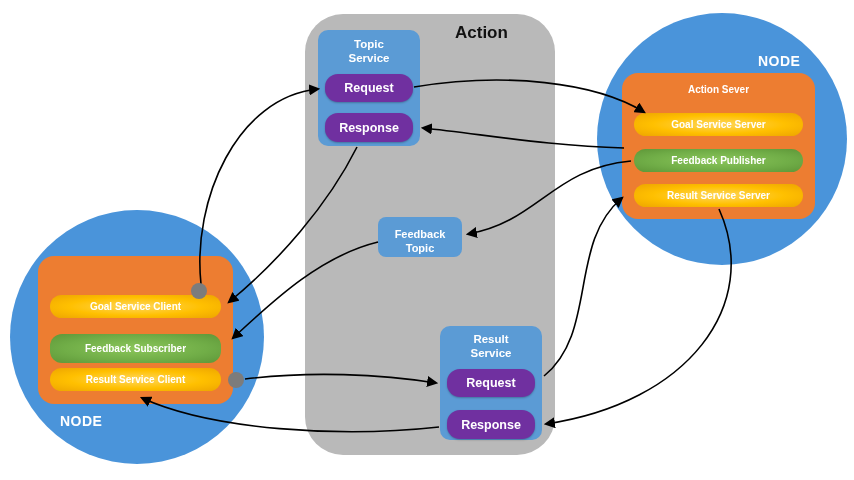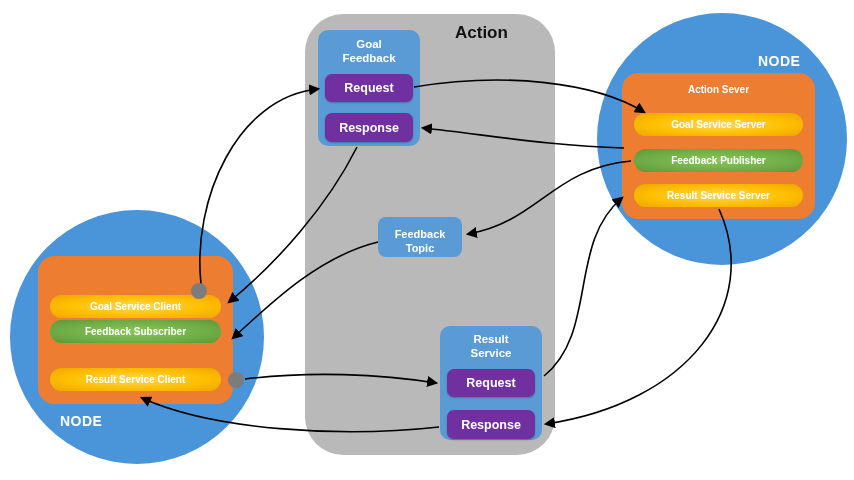--- a/index.html
+++ b/index.html
@@ -3,42 +3,42 @@
 <meta charset="utf-8">
 <style>
   * { margin:0; padding:0; box-sizing:border-box; }
   html,body { background:#ffffff; }
   body { font-family:"Liberation Sans", sans-serif; }
   .stage { position:relative; width:854px; height:480px; background:#ffffff; overflow:hidden; }
   .abs { position:absolute; }
   .panel { background:#b9b9b9; border-radius:38px; }
   .circle { background:#4a94da; border-radius:50%; }
   .blue-box { background:#5b9bd5; border-radius:10px; color:#fff; }
-  .purple-btn { background:#7030a0; border-radius:7px; color:#fff; font-weight:bold;
+  .purple-btn { background:#7030a0; border-radius:13px; color:#fff; font-weight:bold;
                 font-size:12.5px; display:flex; align-items:center; justify-content:center;
                 box-shadow:0 1px 2px rgba(0,0,0,.25); }
   .orange-box { background:#ed7d31; border-radius:16px; }
   .pill { border-radius:12px; color:#fff; font-weight:bold; font-size:10px;
           display:flex; align-items:center; justify-content:center; white-space:nowrap; }
   .pill.yellow { background: radial-gradient(ellipse at 50% 50%, #ffd75e 0%, #ffc000 55%, #eda400 100%); }
   .pill.green  { background: radial-gradient(ellipse at 50% 50%, #8bc65a 0%, #70ad47 60%, #5e9638 100%); }
   .box-title { color:#fff; font-weight:bold; text-align:center;margin-top:9px; }
   .node-label { color:#fff; font-weight:bold; font-size:14px; letter-spacing:.5px; }
   svg.overlay { left:0; top:0; z-index:20; pointer-events:none; }
 </style>
 </head>
 <body>
 
 <div class="stage">
 
   <div class="abs panel" style="left:305px; top:14px; width:250px; height:441px;"></div>
   <div class="abs" style="left:455px; top:23px; font-size:17px; font-weight:bold; color:#111;">Action</div>
 
   <div class="abs blue-box" style="left:318px; top:30px; width:102px; height:116px;">
-    <div class="box-title" style="font-size:11.5px; line-height:1.25; width:62px; margin:7px auto 0;">Goal Feedback</div>
+    <div class="box-title" style="font-size:11.5px; line-height:1.25; width:62px; margin:7px auto 0;">Topic Service</div>
   </div>
   <div class="abs purple-btn" style="left:325px; top:74px; width:88px; height:28px;">Request</div>
   <div class="abs purple-btn" style="left:325px; top:113px; width:88px; height:29px;">Response</div>
 
   <div class="abs blue-box" style="left:378px; top:217px; width:84px; height:40px; border-radius:8px; display:flex; align-items:center; justify-content:center;">
     <div class="box-title" style="font-size:11px; line-height:1.25; width:60px;">Feedback Topic</div>
   </div>
 
   <div class="abs blue-box" style="left:440px; top:326px; width:102px; height:114px;">
     <div class="box-title" style="font-size:11.5px; line-height:1.25; width:62px; margin:6px auto 16px;">Result Service</div>
@@ -51,21 +51,21 @@
   <div class="abs orange-box" style="left:622px; top:73px; width:193px; height:146px;">
     <div class="box-title" style="font-size:10px; margin-top:11px;">Action Sever</div>
     <div class="abs pill yellow" style="left:12px; top:40px; width:169px; height:23px;">Goal Service Server</div>
     <div class="abs pill green" style="left:12px; top:76px; width:169px; height:23px;">Feedback Publisher</div>
     <div class="abs pill yellow" style="left:12px; top:111px; width:169px; height:23px;">Result Service Server</div>
   </div>
 
   <div class="abs circle" style="left:10px; top:210px; width:254px; height:254px;"></div>
   <div class="abs orange-box" style="left:38px; top:256px; width:195px; height:148px;">
     <div class="abs pill yellow" style="left:12px; top:39px; width:171px; height:23px;">Goal Service Client</div>
-    <div class="abs pill green" style="left:12px; top:64px; width:171px; height:23px;">Feedback Subscriber</div>
+    <div class="abs pill green" style="left:12px; top:78px; width:171px; height:29px;">Feedback Subscriber</div>
     <div class="abs pill yellow" style="left:12px; top:112px; width:171px; height:23px;">Result Service Client</div>
   </div>
   <div class="abs node-label" style="left:60px; top:413px;">NODE</div>
 
   <svg class="abs overlay" width="854" height="480" viewBox="0 0 854 480">
     <defs>
       <marker id="ah" viewBox="0 0 10 10" refX="8" refY="5" markerWidth="7" markerHeight="7" orient="auto">
         <path d="M0,0 L10,5 L0,10 z" fill="#000"></path>
       </marker>
     </defs>

